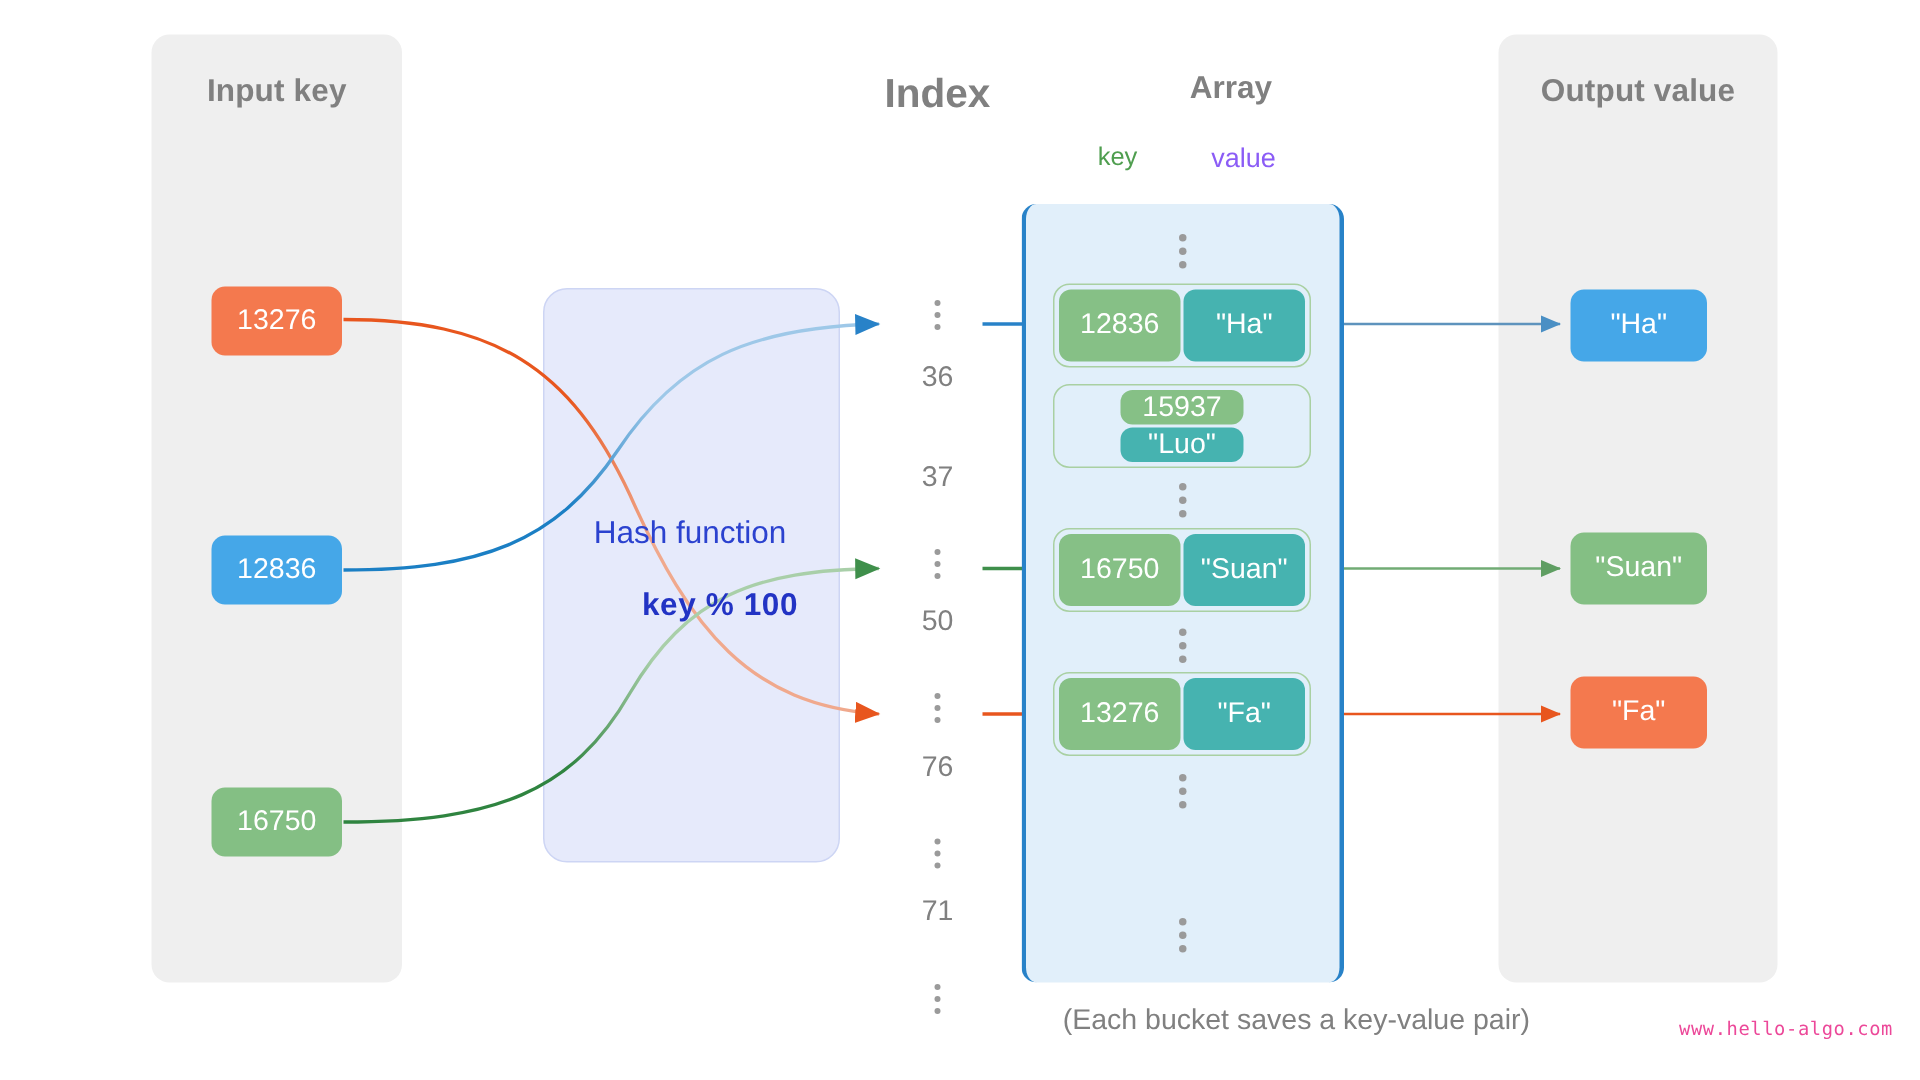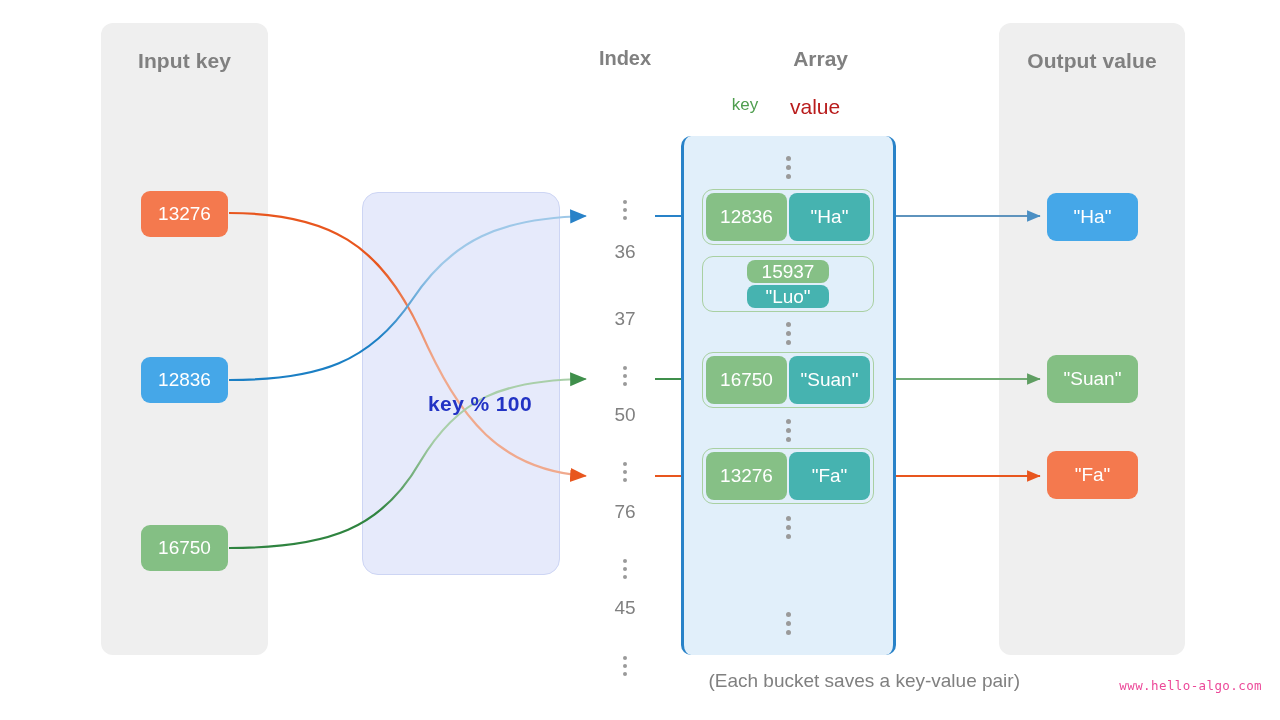--- a/index.html
+++ b/index.html
@@ -92,38 +92,39 @@
   
   #out-0 { left: 1047px; top: 193px; width: 91px; height: 48px; }
   #out-1 { left: 1047px; top: 355px; width: 91px; height: 48px; }
   #out-2 { left: 1047px; top: 451px; width: 91px; height: 48px; }
 
   
   #index-title {
     position: absolute;
     left: 565px; top: 47px; width: 120px;
     text-align: center;
-    font-size: 20px; font-weight: bold; color: #808080;
+    font-size: 27px; font-weight: bold; color: #808080;
   }
   #array-title {
     position: absolute;
     left: 728px; top: 47px; width: 120px;
     text-align: right;
     font-size: 21px; font-weight: bold; color: #808080;
   }
   #key-title {
     position: absolute;
     left: 706px; top: 95px; width: 78px;
     text-align: center;
     font-size: 17px; color: #4f9e4f;
   }
   #value-title {
     position: absolute;
     left: 790px; top: 95px; width: 78px;
-    font-size: 21px; color: #b91c1c;
+    text-align: center;
+    font-size: 18px; color: #8b5cf6;
   }
 
   
   #index-col { position: absolute; left: 565px; top: 0; width: 120px; height: 720px; margin-top: 36px; }
   .idx-num {
     position: absolute;
     left: 0; width: 120px;
     text-align: center;
     font-size: 19px;
     color: #808080;
@@ -289,20 +290,21 @@
 
     <line x1="655" y1="379" x2="712" y2="379" stroke="#3f8f4b" stroke-width="2.2"></line>
     <line x1="712" y1="379" x2="872" y2="379" stroke="#a9cfa9" stroke-width="1.6"></line>
     <line x1="872" y1="379" x2="1040" y2="379" stroke="#71ab74" stroke-width="1.8" marker-end="url(#ah-green-s)"></line>
 
     <line x1="655" y1="476" x2="712" y2="476" stroke="#e8561e" stroke-width="2.2"></line>
     <line x1="712" y1="476" x2="872" y2="476" stroke="#f0b49c" stroke-width="1.6"></line>
     <line x1="872" y1="476" x2="1040" y2="476" stroke="#e8561e" stroke-width="1.8" marker-end="url(#ah-orange-s)"></line>
   </svg>
 
+  <div id="hash-label">Hash function</div>
   <div id="hash-formula">key % 100</div>
 
   <div class="chip chip-orange" id="in-0" style="background: rgb(244, 121, 78);">13276</div>
   <div class="chip chip-blue" id="in-1" style="background: rgb(69, 167, 232);">12836</div>
   <div class="chip chip-green" id="in-2" style="background: rgb(132, 191, 132);">16750</div>
 
   <div class="chip chip-blue" id="out-0" style="background: rgb(69, 167, 232);">"Ha"</div>
   <div class="chip chip-green" id="out-1" style="background: rgb(132, 191, 132);">"Suan"</div>
   <div class="chip chip-orange" id="out-2" style="background: rgb(244, 121, 78);">"Fa"</div>
 
@@ -329,21 +331,21 @@
         <span></span>
         <span></span>
         <span></span>
       </div>
       <div class="idx-num" style="top: 465px;">76</div>
       <div class="idx-dots" style="top: 519px;">
         <span></span>
         <span></span>
         <span></span>
       </div>
-      <div class="idx-num" style="top: 561px;">45</div>
+      <div class="idx-num" style="top: 561px;">71</div>
       <div class="idx-dots" style="top: 616px;">
         <span></span>
         <span></span>
         <span></span>
       </div>
     </div>
 
   <div id="array-box"></div>
   <div id="array-content"></div>
 

